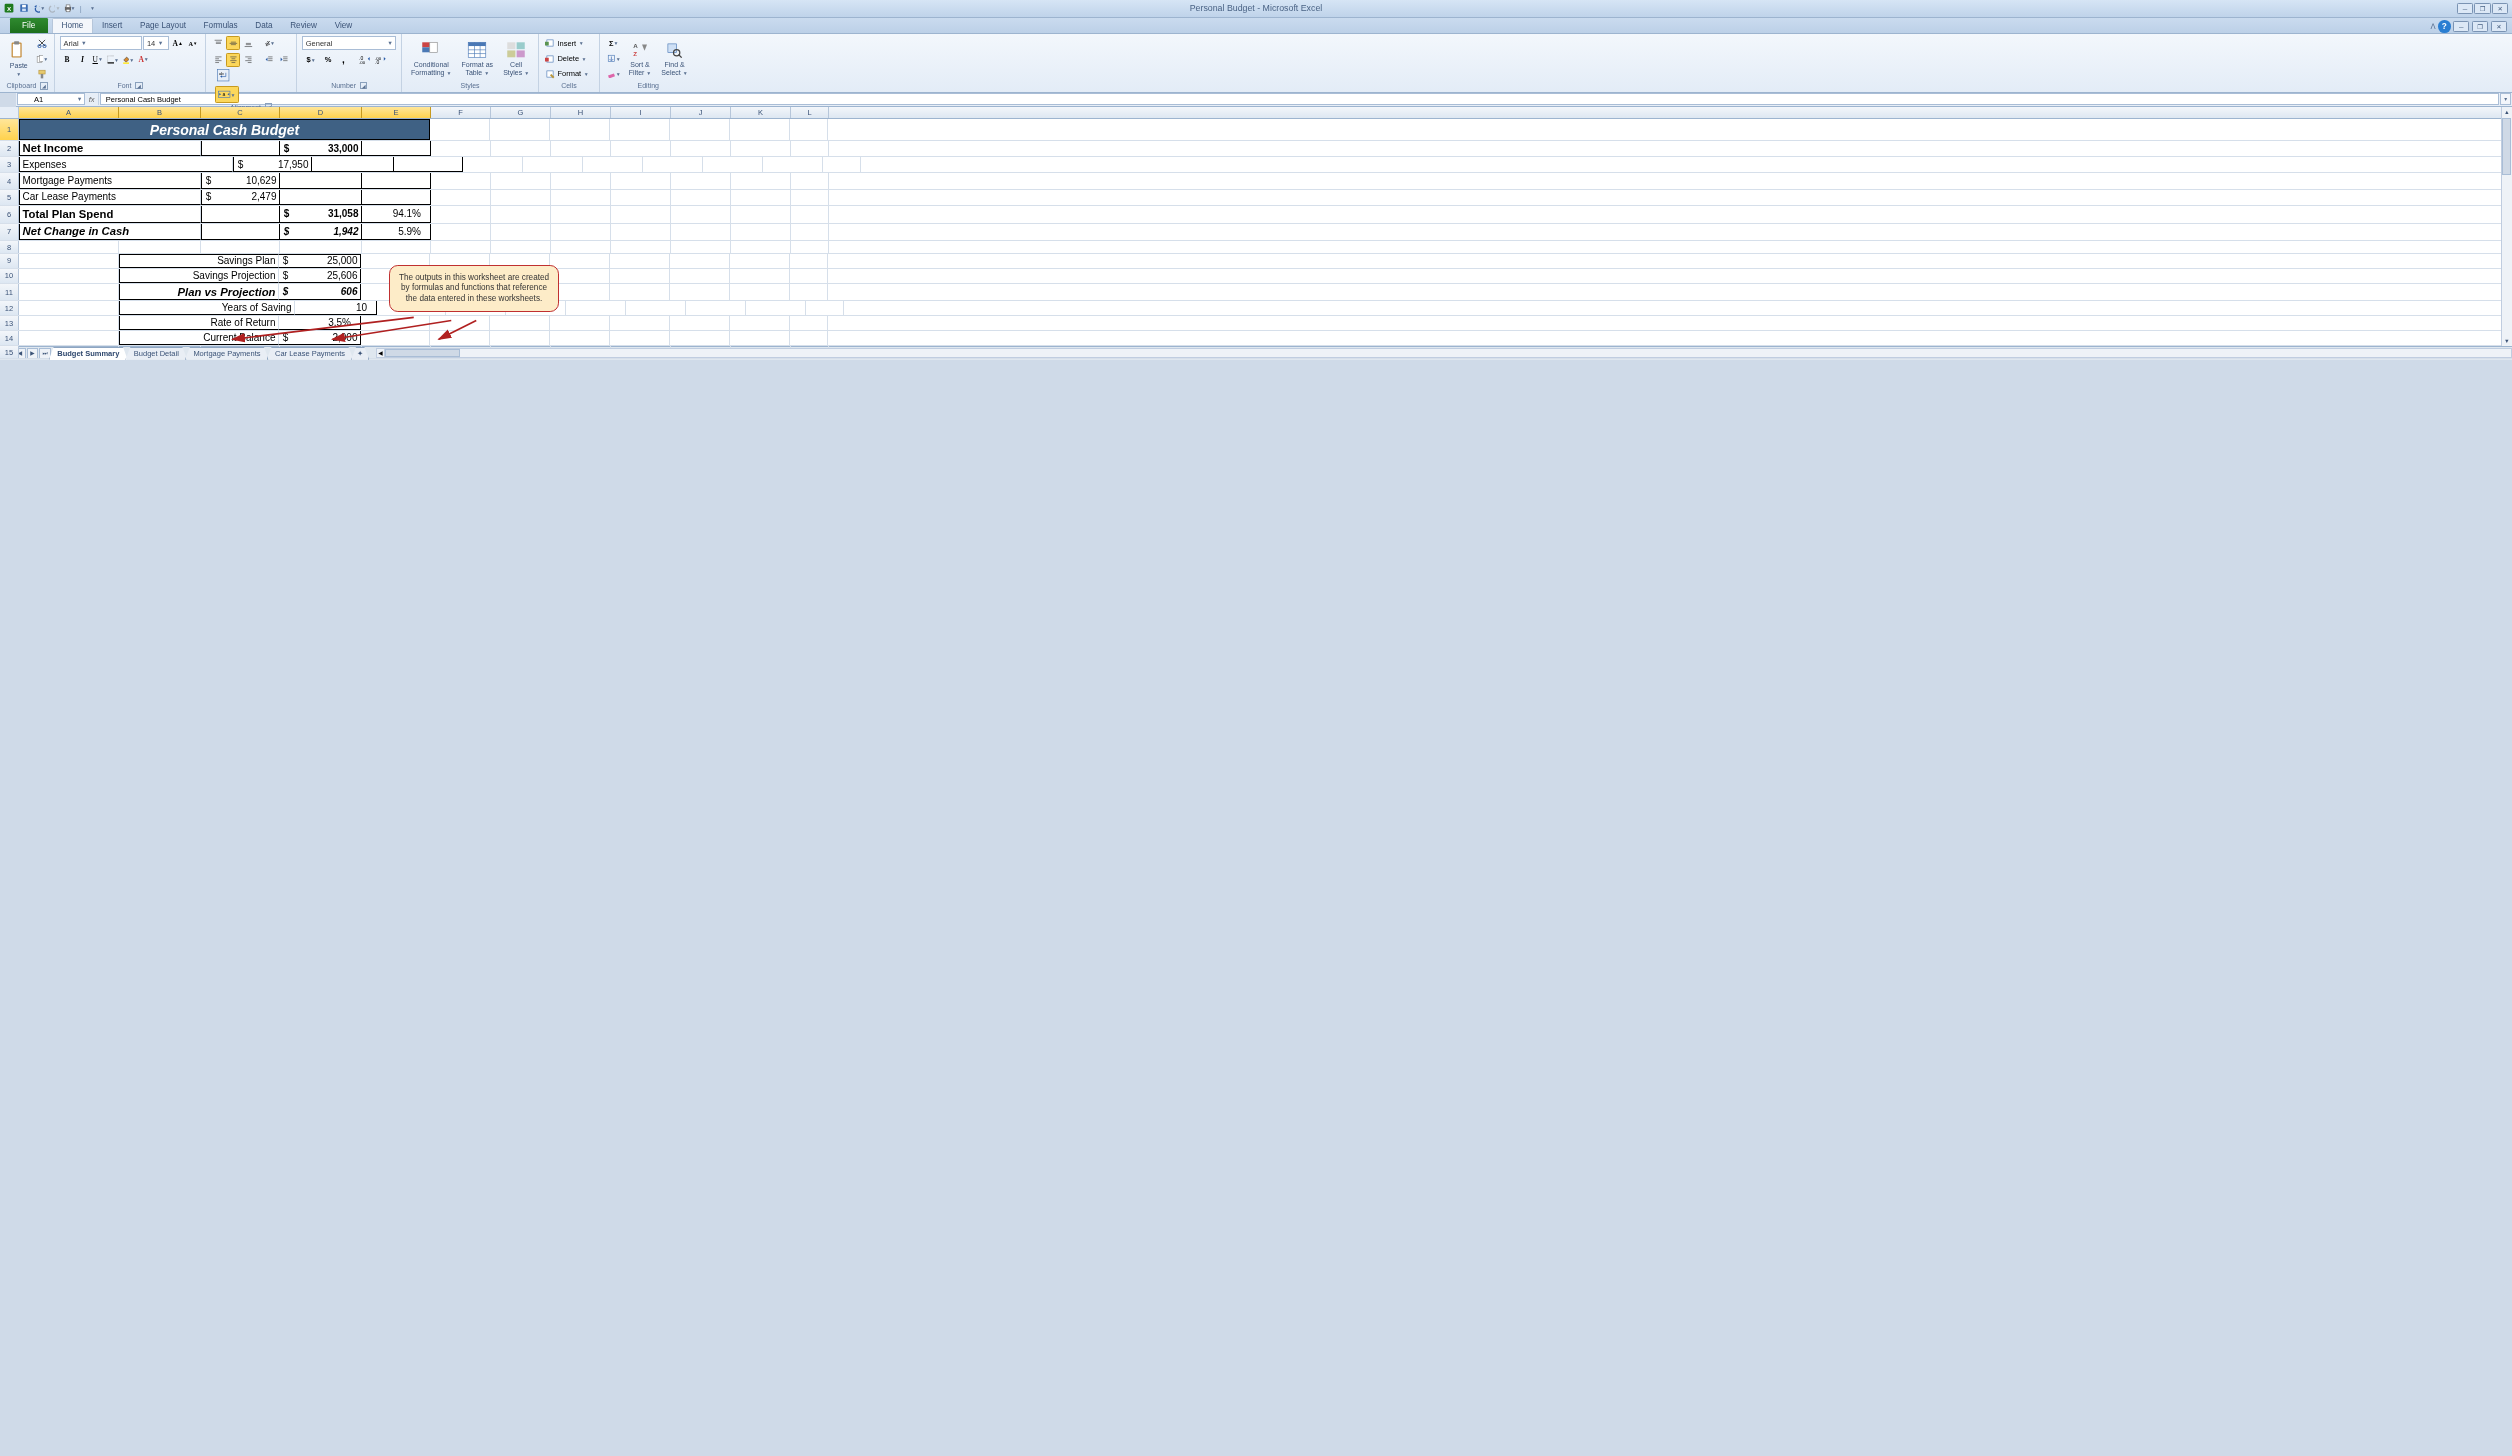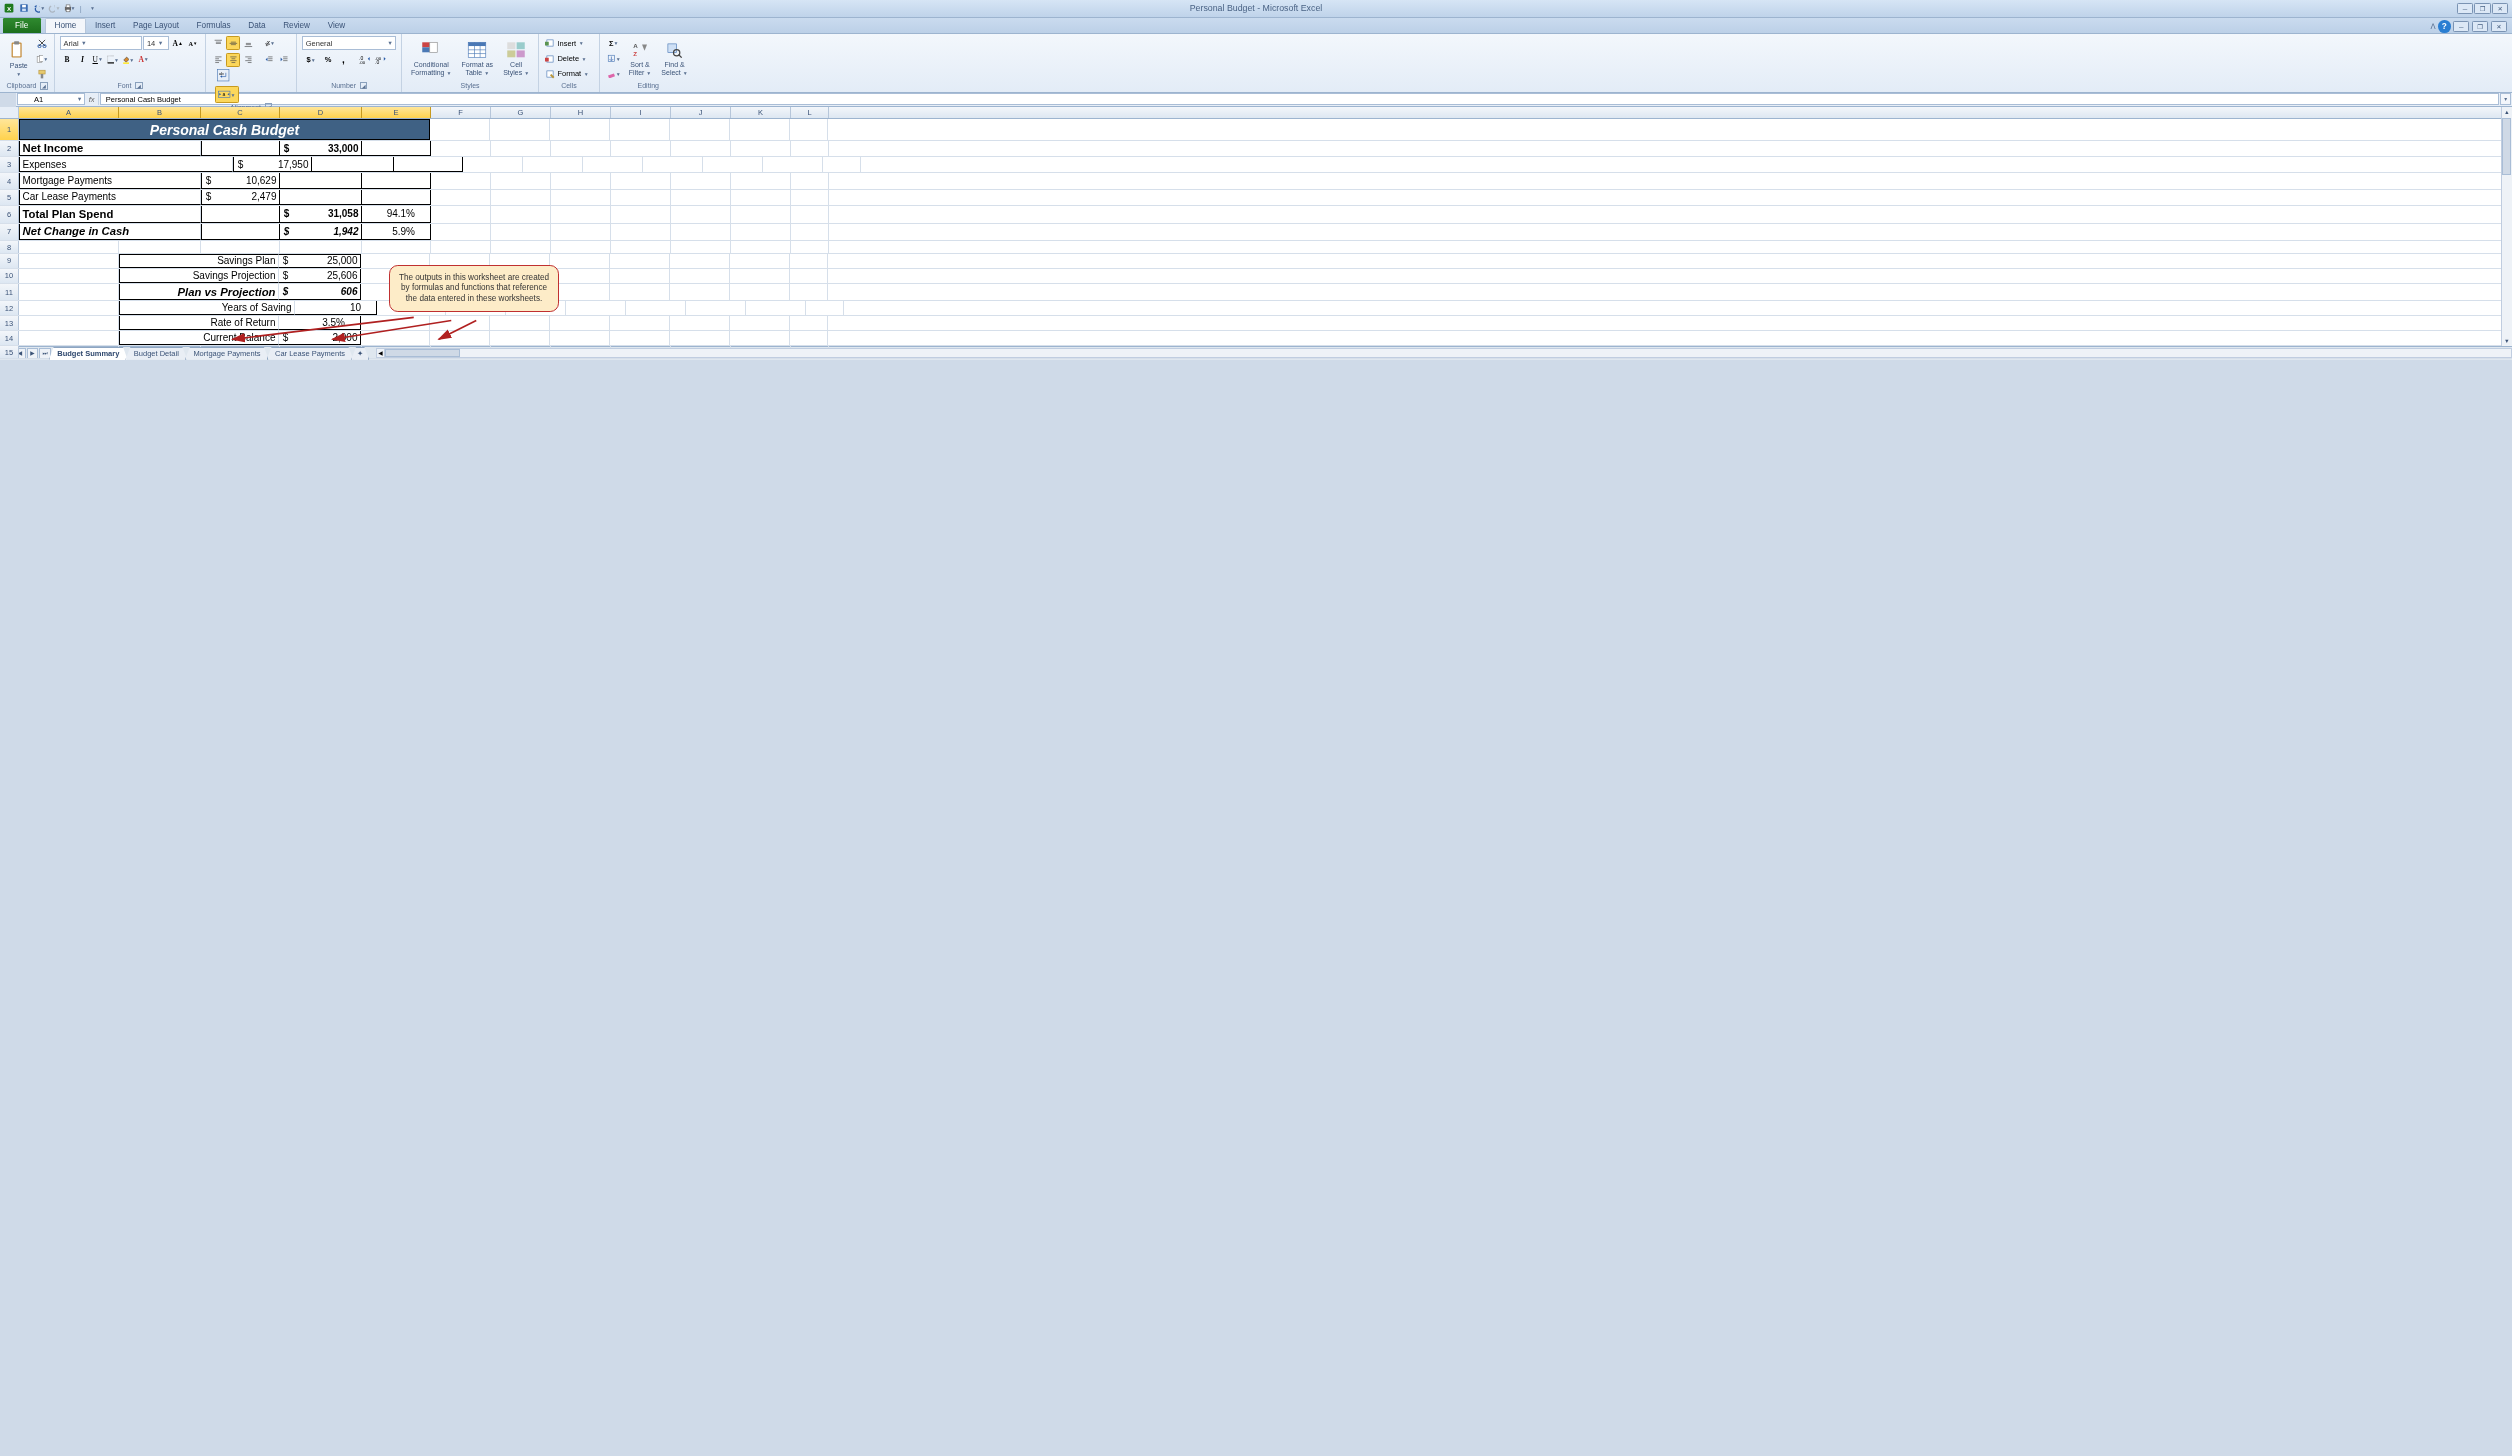--- a/index.html
+++ b/index.html
@@ -51,21 +51,21 @@
   font-size: 6.3px;
   display: flex; align-items: center; justify-content: center;
   color: #4a6385;
 }
 
 .tabrow {
   display: flex;
   align-items: flex-end;
   height: 16.3px;
   background: linear-gradient(#cadbef, #bcd0e7);
-  padding-left: 0px;
+  padding-left: 7px;
   border-bottom: 0.6px solid #9db4cf;
 }
 .file-tab {
   background: linear-gradient(#2f8a2f,#1d6f1d);
   color: white;
   padding: 2.5px 12.6px;
   height: 15px;
   font-size: 8.2px;
   display: flex;
   align-items: center;
@@ -244,21 +244,21 @@
   color: #333;
   font-size: 8.2px;
   font-family: "Segoe UI", sans-serif;
   line-height: 10.7px;
 }
 svg.arrows { position: absolute; pointer-events: none; }
 
 .money { display:flex; justify-content:space-between; width:100%; }
 .money .sym { padding-left: 1.3px; }
 .money .val { text-align:right; }
-.pct { justify-content: flex-end; padding-right: 15px; }
+.pct { justify-content: flex-end; padding-right: 9px; }
 .bl { border-left: 0.9px solid #000 !important; }
 .br { border-right: 0.9px solid #000 !important; }
 .bb { border-bottom: 0.9px solid #000 !important; }
 .dbl-l { border-left: 1.9px double #000 !important; }
 .dbl-r { border-right: 1.9px double #000 !important; }
 .dbl-t { border-top: 1.9px double #000 !important; }
 .dbl-b { border-bottom: 1.9px double #000 !important; }
 
 .titlecell {
   background: #3f6184;

